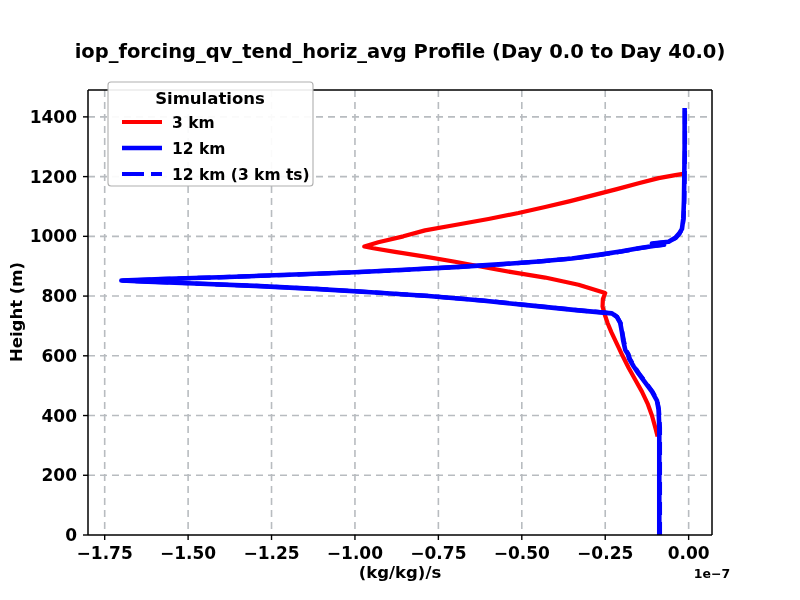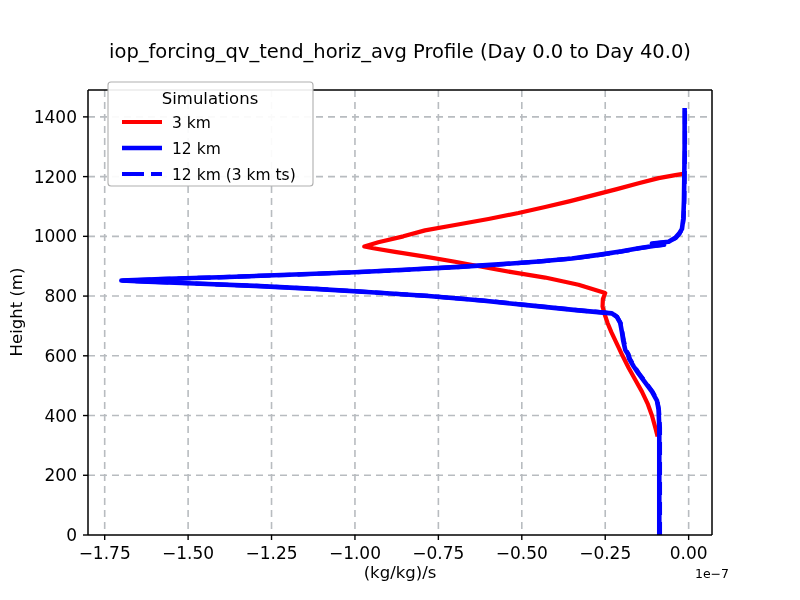--- a/index.html
+++ b/index.html
@@ -11,20 +11,21 @@
     width: 800px;
     height: 600px;
     font-family: "DejaVu Sans", sans-serif;
     overflow: hidden;
   }
   #figure {
     position: relative;
     width: 775px;
     height: 600px;
     background: #ffffff;
+    font-weight: bold;
   }
   #chart-title {
     position: absolute;
     left: 0;
     top: 40px;
     width: 800px;
     text-align: center;
     font-size: 19.5px;
     color: #000000;
     white-space: nowrap;

